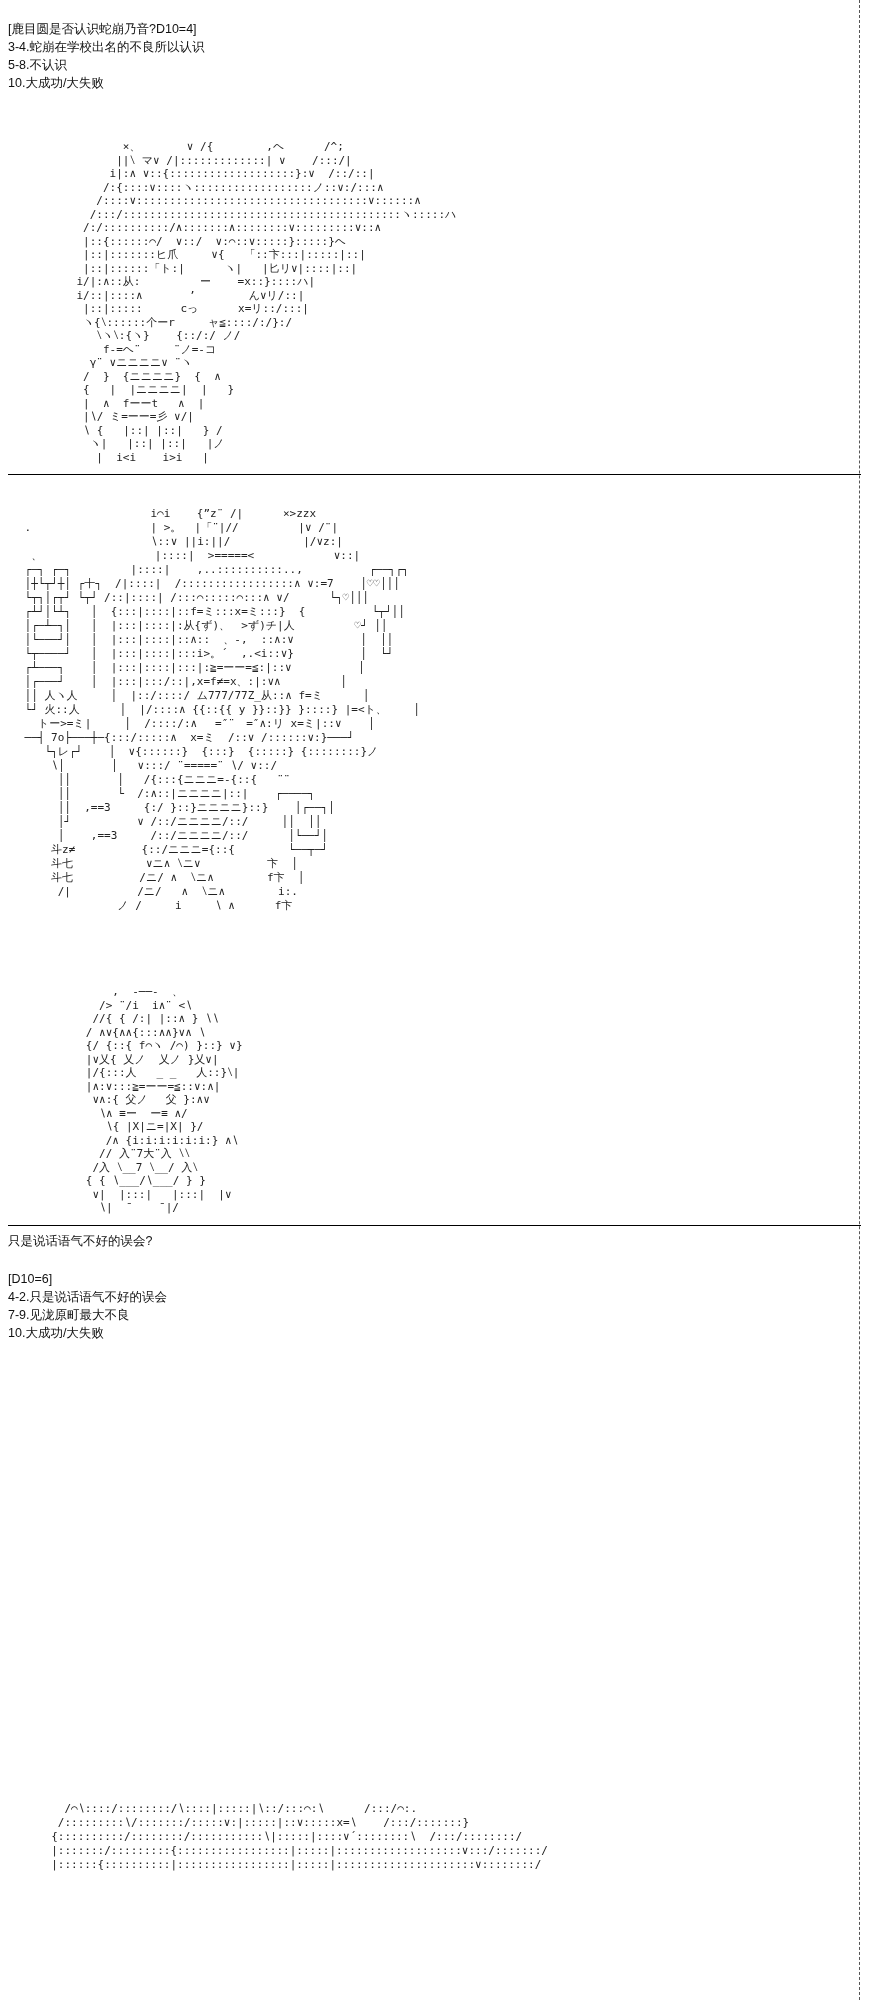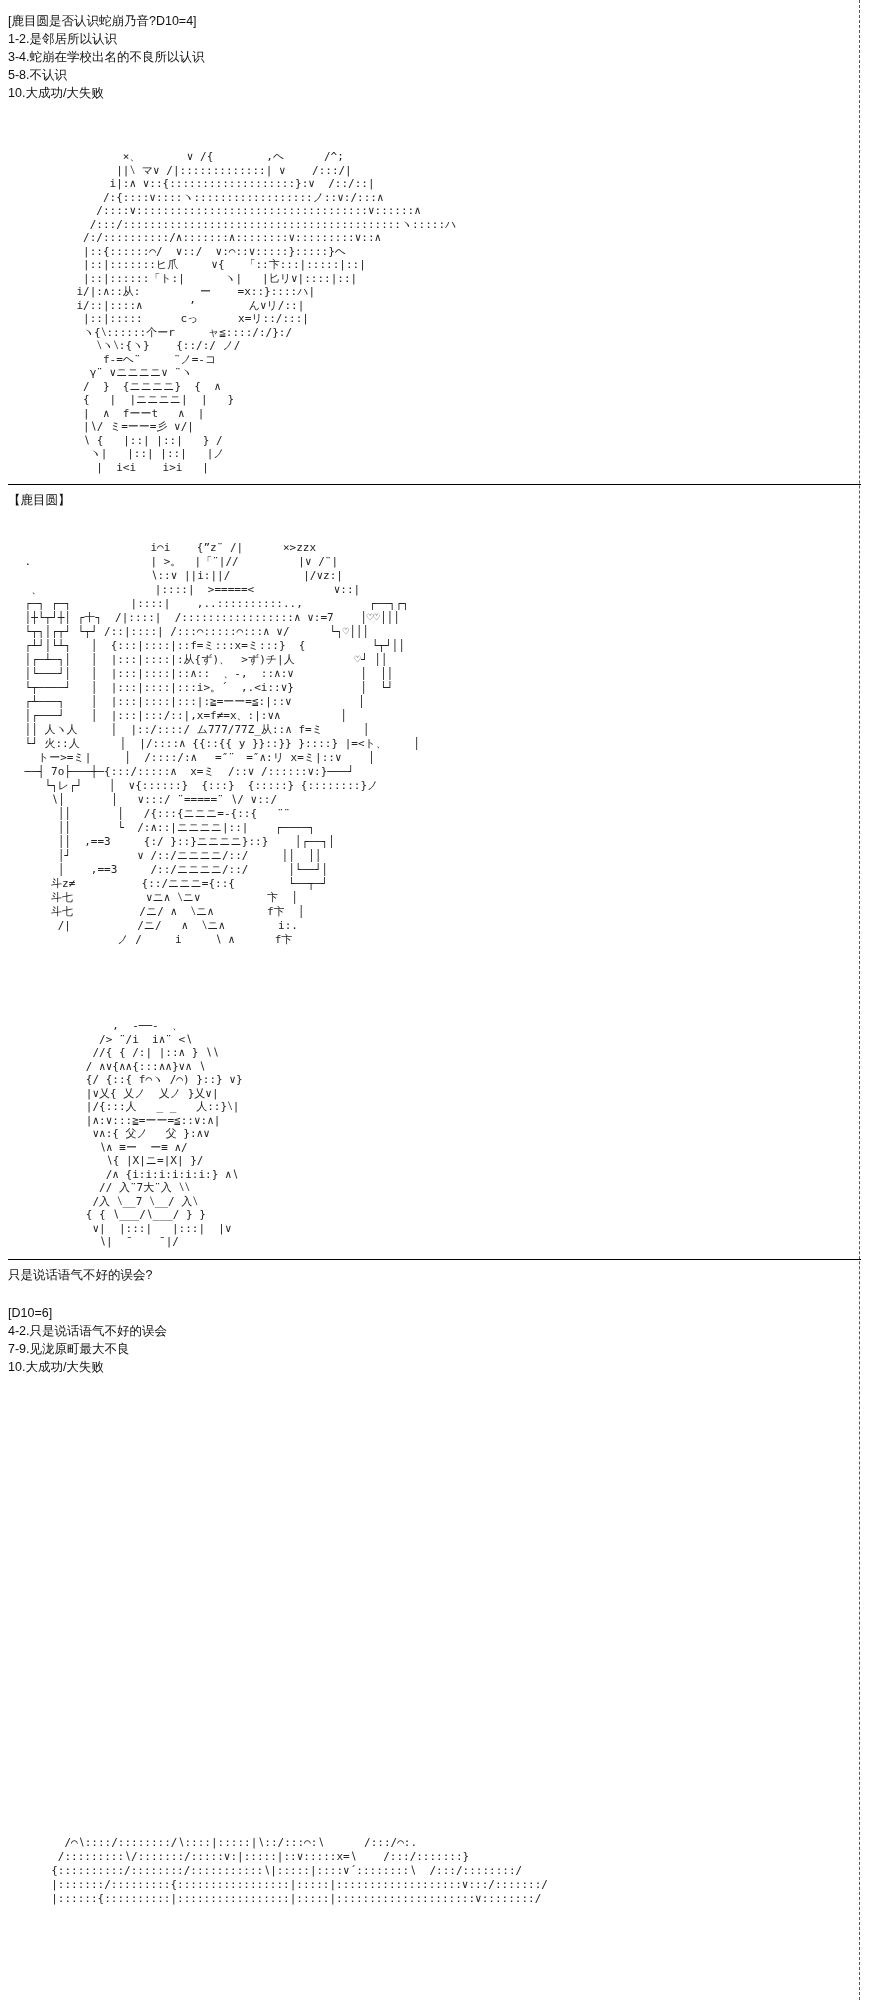--- a/index.html
+++ b/index.html
@@ -6,21 +6,21 @@
   html, body {
     width: 869px; height: 2000px;
     background: #ffffff;
     overflow: hidden;
   }
   body {
     position: relative;
     color: #000;
     font-family: "Liberation Sans", "DejaVu Sans", sans-serif;
   }
-  .content { padding: 12px 10px 0 8px; }
+  .content { padding: 20px 10px 0 8px; }
   .text-line {
     font-size: 12.5px;
     line-height: 18px;
     white-space: pre;
     color: #111;
   }
   .speaker { font-weight: normal; }
   .aa {
     font-family: "DejaVu Sans Mono", monospace;
     font-size: 11px;
@@ -49,21 +49,20 @@
 </style>
 </head>
 <body>
 
 <div class="right-border"></div>
 
 <div class="content">
 
   <section>
     <div class="text-line">[鹿目圆是否认识蛇崩乃音?D10=4]</div>
-    <div class="text-line">1-2.是邻居所以认识</div>
     <div class="text-line">3-4.蛇崩在学校出名的不良所以认识</div>
     <div class="text-line">5-8.不认识</div>
     <div class="text-line">10.大成功/大失败</div>
     <pre class="aa art-madoka">           ×、       ∨ /{        ,ヘ      /^;
           ||∖ マ∨ /|:::::::::::::| ∨    /:::/|
          i|:∧ ∨::{:::::::::::::::::::}:∨  /::/::|
         /:{::::∨::::ヽ::::::::::::::::::ノ::∨:/:::∧
        /::::∨:::::::::::::::::::::::::::::::::::∨::::::∧
       /:::/::::::::::::::::::::::::::::::::::::::::::ヽ:::::ハ
      /:/::::::::::/∧:::::::∧::::::::∨:::::::::∨::∧
@@ -82,21 +81,20 @@
      |  ∧  fーーt   ∧  |
      |∖/ ミ=ーー=彡 ∨/|
      ∖ {   |::| |::|   } /
       ヽ|   |::| |::|   |ノ
        |  i&lt;i    i&gt;i   |</pre>
   </section>
 
   <hr class="divider">
 
   <section>
-    <div class="text-line speaker">【鹿目圆】</div>
     <pre class="aa art-hebi">                    i⌒i    {”z¨ /|      ×&gt;zzx
  .                  | &gt;。  |「¨|//         |∨ /¨|
                     ∖::∨ ||i:||/           |/∨z:|
   、                 |::::|  &gt;=====&lt;            ∨::|
  ┌─┐ ┌─┐         |::::|    ,..::::::::::..,          ┌──┐┌┐
  │┼└┬┘┼│ ┌十┐  /|::::|  /:::::::::::::::::∧ ∨:=7    │♡♡│││
  └┬┐│┌┬┘ └┬┘ /::|::::| /:::⌒:::::⌒:::∧ ∨/      └┐♡│││
  ┌┴┘│└┴┐   │  {:::|::::|::f=ミ:::x=ミ:::}  {          └┬┘││
  │┌─┴─┐│   │  |:::|::::|:从{ず)、ゝ&gt;ず)チ|人         ♡┘ ││
  │└───┘│   │  |:::|::::|::∧::  、-,  ::∧:∨          │  ││

